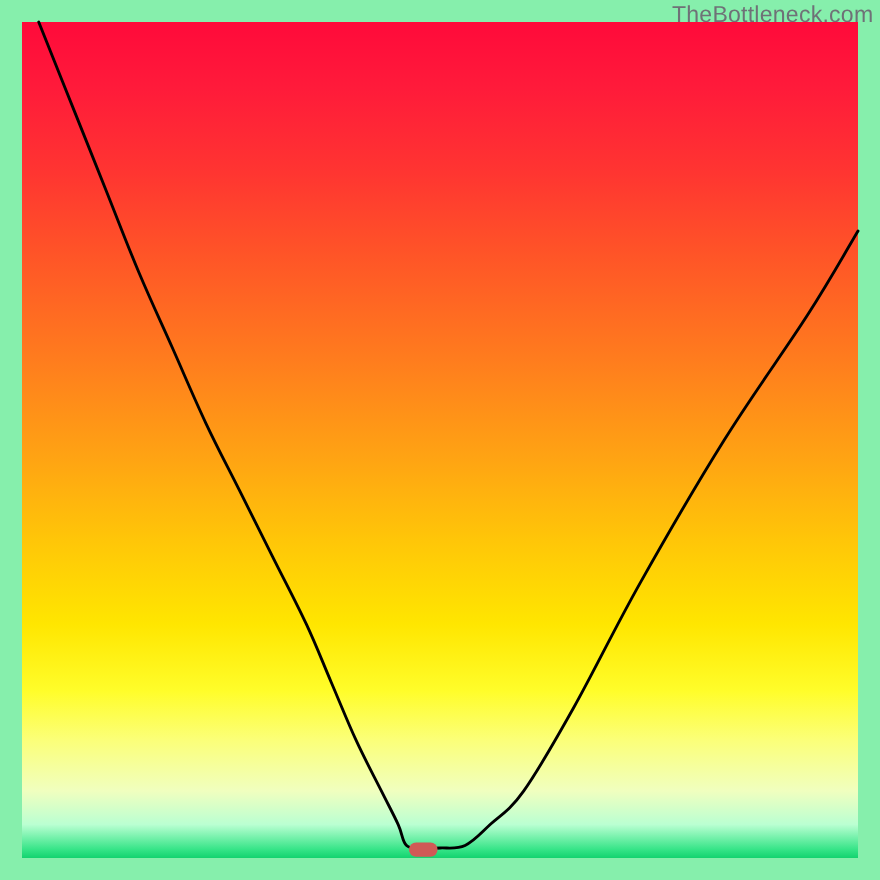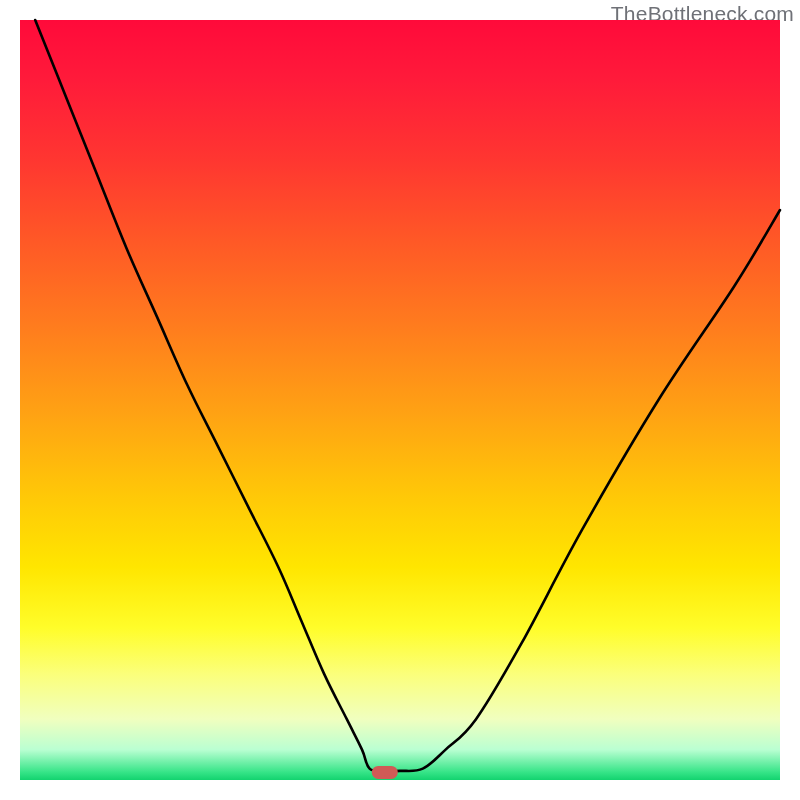--- a/index.html
+++ b/index.html
@@ -8,21 +8,21 @@
     width: 800px;
     height: 800px;
     background: #000;
     overflow: hidden;
     font-family: Arial, Helvetica, sans-serif;
   }
   .frame {
     position: relative;
     width: 800px;
     height: 800px;
-    background: #ffffff;
+    background: #86efac;
   }
   .plot-area {
     position: absolute;
     left: 20px;
     top: 20px;
     width: 760px;
     height: 760px;
     
     background: linear-gradient(
       to bottom,

